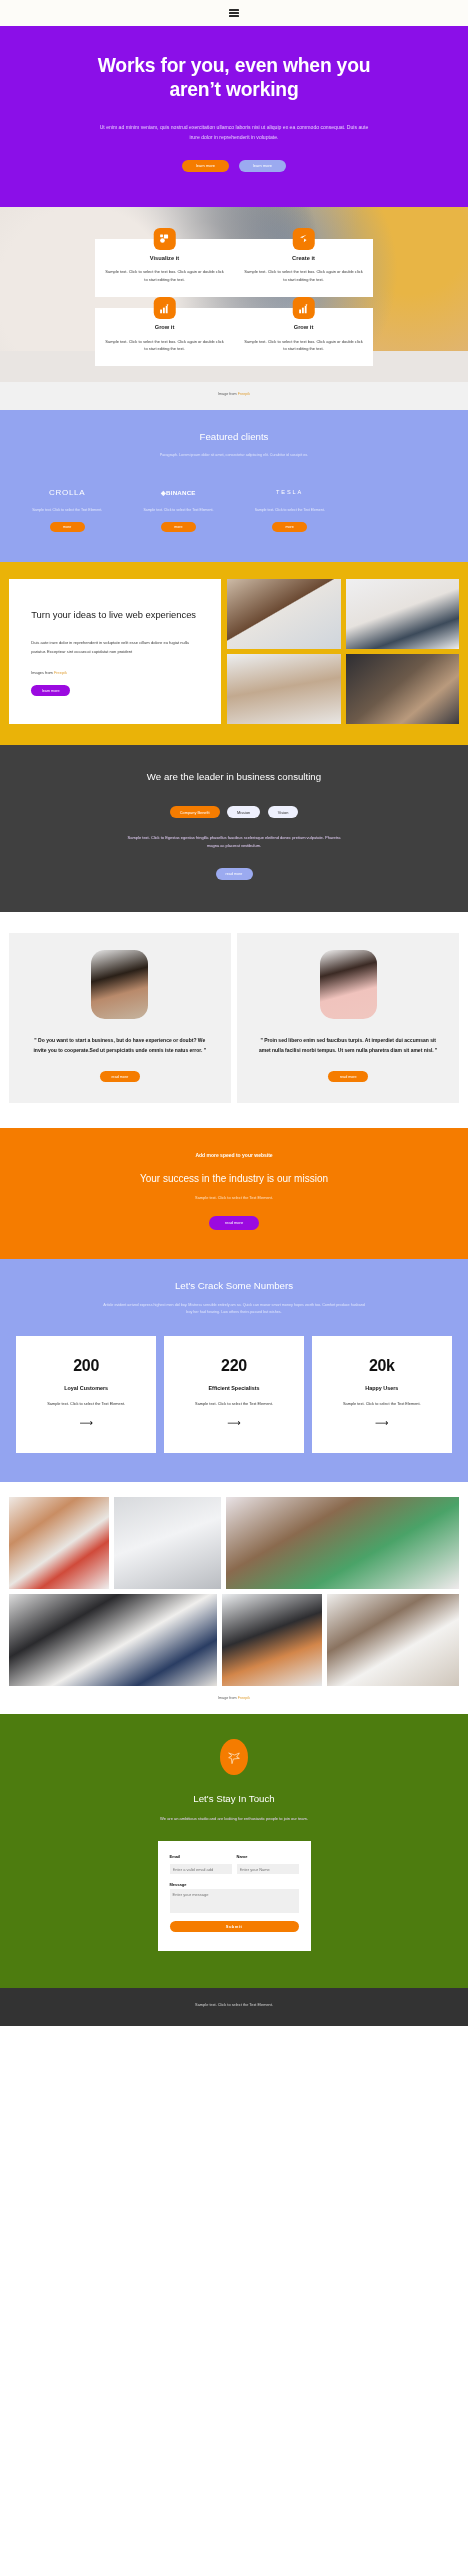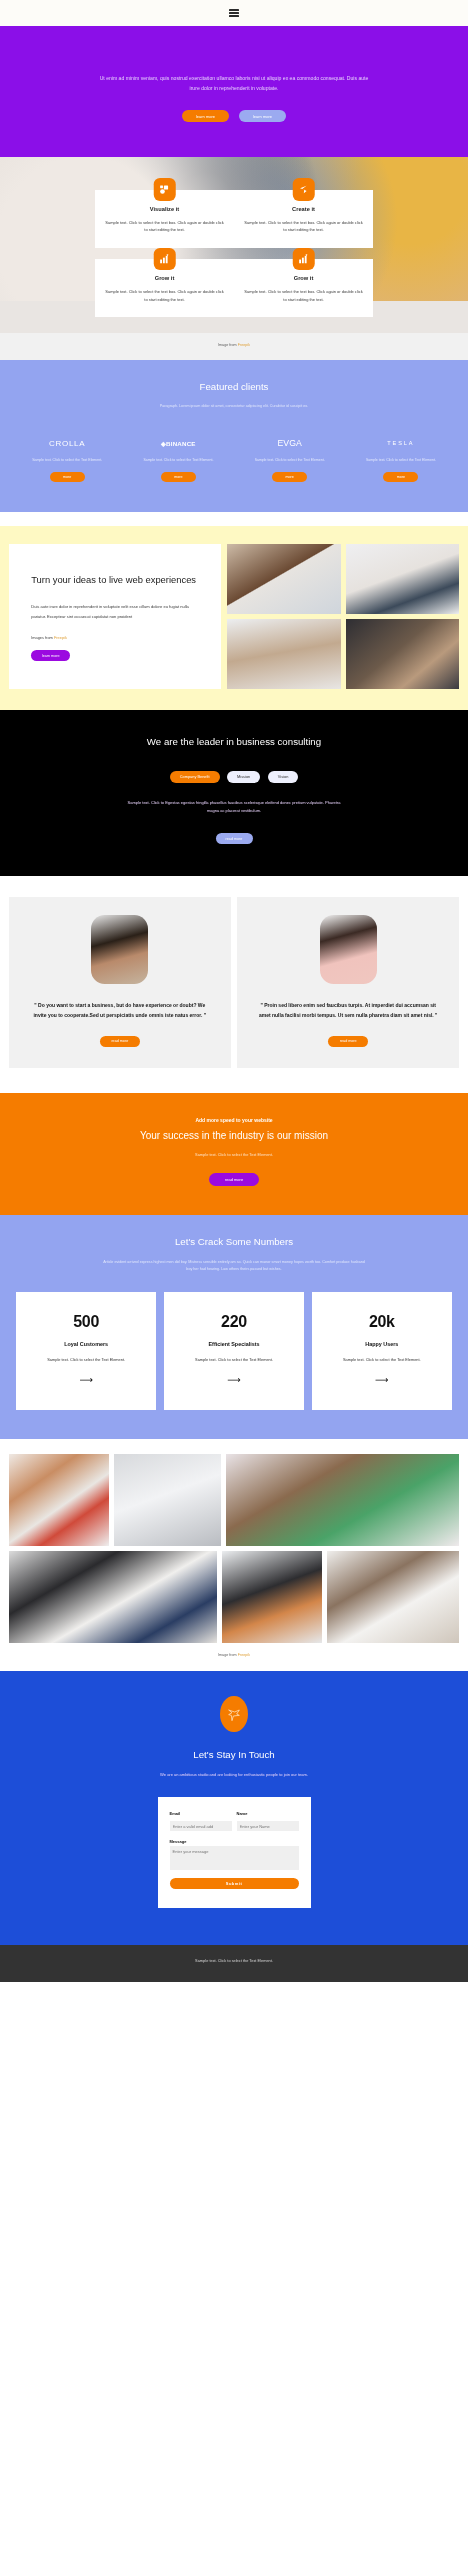--- a/index.html
+++ b/index.html
@@ -111,58 +111,58 @@
     height: 16px; display: flex; align-items: center; justify-content: center;
     color: #ffffff; font-size: 8px; letter-spacing: 0.7px; font-weight: 400;
   }
   .logo-mark.bin { font-size: 6.2px; font-weight: 700; letter-spacing: 0.2px; }
   .logo-mark.evga { font-size: 8.7px; letter-spacing: 0px; }
   .logo-mark.tesla { font-size: 5.6px; letter-spacing: 1.9px; }
   .logo-cell p { color: #e3e8fc; font-size: 3.5px; line-height: 1.8; margin-top: 6.2px; }
   .btn-more { width: 35px; height: 10px; font-size: 3.6px; margin-top: 8.7px; }
 
   
-  .ideas { background: #fef9c3; padding: 17.5px 8.7px 21px; margin-top: 14px; }
+  .ideas { background: #eab308; padding: 17.5px 8.7px 21px; }
   .ideas-row { display: grid; grid-template-columns: 212px 1fr; gap: 6.2px; }
   .ideas-card { background: #ffffff; padding: 30px 22.5px 27.5px; }
   .ideas-card h2 { font-size: 9.4px; color: #1b1b1b; font-weight: 400; line-height: 1.35; }
   .ideas-card p.body { font-size: 4.1px; color: #3a3a3a; line-height: 2.3; margin-top: 16px; }
   .ideas-card p.cred { font-size: 3.9px; color: #444; margin-top: 13.7px; }
   .ideas-card p.cred a { color: #e0a23c; text-decoration: none; }
   .btn-learn { width: 39px; height: 11.2px; font-size: 3.7px; margin-top: 10px; }
   .ideas-imgs { display: grid; grid-template-columns: 1fr 1fr; grid-template-rows: 1fr 1fr; gap: 5px; }
   .ph { background: #d8d8d8; }
   .ph-a { background: linear-gradient(150deg,#cdbba7 0%,#6b4a33 45%,#e7e4e0 46%,#cfd5dc 100%); }
   .ph-b { background: linear-gradient(160deg,#efeff1 0%,#e6e2de 45%,#3c4a5a 72%,#efefef 100%); }
   .ph-c { background: linear-gradient(170deg,#eceef0 0%,#c2a98f 48%,#e8e6e4 100%); }
   .ph-d { background: linear-gradient(140deg,#2e2e33 0%,#6c5a4a 45%,#b99a7d 70%,#3a3a40 100%); }
 
   
-  .leader { background: #000000; padding: 25px 50px 32px; text-align: center; }
+  .leader { background: #404040; padding: 25px 50px 32px; text-align: center; }
   .leader h2 { color: #ffffff; font-size: 9.7px; font-weight: 400; line-height: 1.4; max-width: 262px; margin: 0 auto; }
   .tabs { display: flex; justify-content: center; gap: 7.5px; margin-top: 22.5px; }
   .tab { height: 12px; padding: 0 10px; border-radius: 624px; font-size: 3.9px; background: #eef0fd; color: #2b2b2b; border: none; cursor: pointer; display: flex; align-items: center; }
   .tab.active { background: #F57C00; color: #ffffff; }
   .leader p { color: #e7d2fb; font-size: 4px; line-height: 2.1; max-width: 225px; margin: 16px auto 0; }
   .btn-read-peri { width: 37px; height: 11.2px; font-size: 3.7px; margin-top: 17.5px; }
 
   
   .testi { background: #ffffff; padding: 21px 8.7px 25px; }
   .testi-row { display: grid; grid-template-columns: 1fr 1fr; gap: 6.2px; }
   .testi-card { background: #f1f1f1; padding: 17.5px 19px 21px; text-align: center; }
   .avatar { width: 57px; height: 69px; border-radius: 13.7px; margin: 0 auto 16px; }
   .av-1 { background: linear-gradient(165deg,#e9e9e9 0%,#2a2018 38%,#b98a6b 62%,#c5b49f 100%); }
   .av-2 { background: linear-gradient(165deg,#f5f5f5 0%,#3b2a24 32%,#f0c3bd 62%,#f0c7c0 100%); }
   .testi-card p { font-size: 5px; color: #141414; font-weight: 700; line-height: 2.0; }
   .btn-read-orange { width: 40px; height: 11.2px; font-size: 3.7px; margin-top: 16px; }
 
   
   .cta { background: #F57C00; padding: 24px 25px 29px; text-align: center; }
   .cta .kicker { color: #ffffff; font-size: 5px; font-weight: 700; }
-  .cta h2 { color: #ffffff; font-size: 10px; font-weight: 400; margin-top: 7px; }
+  .cta h2 { color: #ffffff; font-size: 10px; font-weight: 400; margin-top: 15px; }
   .cta p { color: #ffe2c4; font-size: 3.9px; line-height: 2.1; margin-top: 10px; }
   .btn-cta { width: 50px; height: 13.7px; font-size: 4px; margin-top: 13.7px; }
 
   
   .numbers { background: #93A4F0; padding: 21px 16px 29px; text-align: center; }
   .numbers h2 { color: #ffffff; font-size: 9.7px; font-weight: 400; }
   .numbers .intro { color: #e0e6fc; font-size: 3.7px; line-height: 2.0; max-width: 268px; margin: 11.2px auto 0; }
   .ngrid { display: grid; grid-template-columns: repeat(3,1fr); gap: 7.5px; margin-top: 19px; }
   .ncard { background: #ffffff; padding: 21px 8.7px 25px; }
   .ncard .big { font-size: 16px; font-weight: 700; color: #111; letter-spacing: -0.3px; }
@@ -177,21 +177,21 @@
   .grow2 { grid-template-columns: 208px 100px 1fr; margin-top: 5px; }
   .gcell { height: 92px; }
   .g1 { background: linear-gradient(145deg,#efe9e4 0%,#c98d63 30%,#e9e6e2 55%,#d04a3a 70%,#efefef 100%); }
   .g2 { background: linear-gradient(160deg,#d7d9dc 0%,#f2f3f5 45%,#b9bcc1 100%); }
   .g3 { background: linear-gradient(150deg,#e9e3e6 0%,#8a6a4e 34%,#4aa368 62%,#efeaec 100%); }
   .g4 { background: linear-gradient(150deg,#dcdcdc 0%,#2a2a2d 30%,#f0efed 55%,#2a3d63 78%,#e6e3de 100%); }
   .g5 { background: linear-gradient(160deg,#eceef0 0%,#2d2d30 42%,#d3864a 66%,#e6e8ea 100%); }
   .g6 { background: linear-gradient(150deg,#efeeec 0%,#8a7360 35%,#f3f2f0 60%,#cfc6bb 100%); }
 
   
-  .contact { background: #1d4ed8; padding: 25px 0 37px; text-align: center; }
+  .contact { background: #4d7c0f; padding: 25px 0 37px; text-align: center; }
   .bird {
     width: 27.5px; height: 36px; border-radius: 50%;
     background: #F57C00; margin: 0 auto;
     display: flex; align-items: center; justify-content: center;
   }
   .bird svg { width: 16px; height: 16px; }
   .contact h2 { color: #ffffff; font-size: 9.7px; font-weight: 400; margin-top: 17.5px; }
   .contact .lead { color: #e7d2fb; font-size: 4px; line-height: 2.1; margin-top: 11.2px; }
   .form-card { background: #ffffff; width: 153px; margin: 17.5px auto 0; padding: 13.7px 12px 19px; text-align: left; }
   .frow { display: flex; gap: 5px; }
@@ -216,20 +216,21 @@
 
 <header class="site-header">
   <div class="burger">
     <span></span>
       <span></span>
       <span></span>
   </div>
 </header>
 
 <section class="hero">
+  <h1>Works for you, even when you aren’t working</h1>
   <p>Ut enim ad minim veniam, quis nostrud exercitation ullamco laboris nisi ut aliquip ex ea commodo consequat. Duis aute irure dolor in reprehenderit in voluptate.</p>
   <div class="hero-btns">
     <button class="btn btn-orange btn-hero">learn more</button>
     <button class="btn btn-peri btn-hero">learn more</button>
   </div>
 </section>
 
 <section class="features">
   <div class="features-photo"></div>
   <div class="features-inner">
@@ -300,25 +301,20 @@
       <p>Sample text. Click to select the Text Element.</p>
       <button class="btn btn-orange btn-more">more</button>
     </div>
 
     <div class="logo-cell">
       <div class="logo-mark bin">◈<span>BINANCE</span></div>
       <p>Sample text. Click to select the Text Element.</p>
       <button class="btn btn-orange btn-more">more</button>
     </div>
 
-    <div class="logo-cell">
-      <div class="logo-mark evga">EVGA</div>
-      <p>Sample text. Click to select the Text Element.</p>
-      <button class="btn btn-orange btn-more">more</button>
-    </div>
 
     <div class="logo-cell">
       <div class="logo-mark tesla">TESLA</div>
       <p>Sample text. Click to select the Text Element.</p>
       <button class="btn btn-orange btn-more">more</button>
     </div>
 
   </div>
 </section>
 
@@ -371,21 +367,21 @@
   <p>Sample text. Click to select the Text Element.</p>
   <button class="btn btn-purple btn-cta">read more</button>
 </section>
 
 <section class="numbers">
   <h2>Let's Crack Some Numbers</h2>
   <p class="intro">Article evident arrived express highest men did boy. Mistress sensible entirely am so. Quick can manor smart money hopes worth too. Comfort produce husband boy her had hearing. Law others theirs passed but wishes.</p>
   <div class="ngrid">
 
     <div class="ncard">
-      <div class="big">500</div>
+      <div class="big">200</div>
       <div class="lbl">Loyal Customers</div>
       <div class="desc">Sample text. Click to select the Text Element.</div>
       <div class="arrow">⟶</div>
     </div>
 
     <div class="ncard">
       <div class="big">220</div>
       <div class="lbl">Efficient Specialists</div>
       <div class="desc">Sample text. Click to select the Text Element.</div>
       <div class="arrow">⟶</div>

